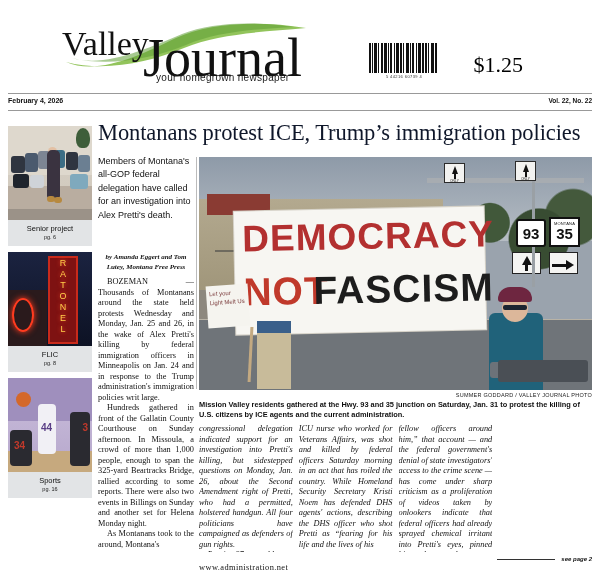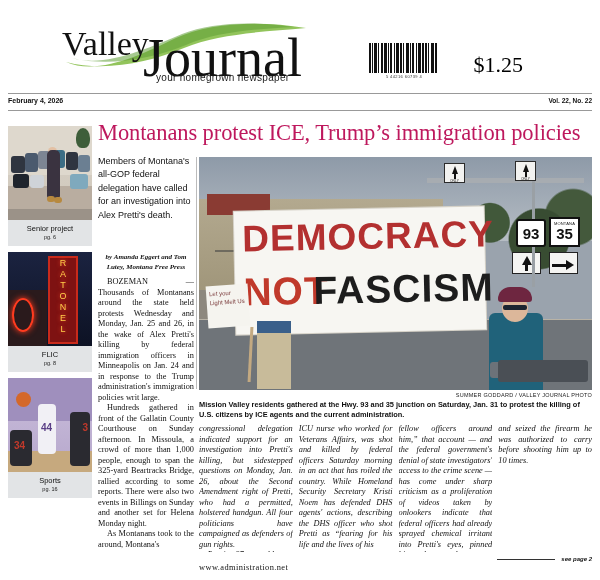--- a/index.html
+++ b/index.html
@@ -97,21 +97,21 @@
   .ph-sports .ball { position:absolute; left:8px; top:14px; width:15px; height:15px; background:#d4682a; border-radius:50%; }
   .ph-sports .p1 { position:absolute; left:30px; top:26px; width:18px; height:50px; background:#f1f0f5; border-radius:4px; }
   .ph-sports .p2 { position:absolute; left:2px; top:52px; width:22px; height:36px; background:#2a2a30; border-radius:4px; }
   .ph-sports .p3 { position:absolute; right:2px; top:34px; width:20px; height:54px; background:#2a2a30; border-radius:4px; }
   .ph-sports .num { position:absolute; color:#c0392b; font-family:"Liberation Sans",sans-serif; font-size:10px; font-weight:bold; }
 
   
   .headline {
     position: absolute; left: 98px; top: 120px; width: 500px;
     font-family: "Liberation Serif", serif;
-    font-size: 22.5px; line-height: 26px; color: #be185d; letter-spacing: -0.1px;
+    font-size: 22.5px; line-height: 26px; color: #0f172a; letter-spacing: -0.1px;
   }
 
   
   .deck {
     position: absolute; left: 98px; top: 155px; width: 96px;
     font-family: "Liberation Sans", sans-serif;
     font-size: 9px; line-height: 13.4px; color: #111;
   }
   .byline {
     position: absolute; left: 98px; top: 253px; width: 96px;
@@ -488,21 +488,20 @@
     <p class="noind">congressional delegation indicated support for an investigation into Pretti's killing, but sidestepped questions on Monday, Jan. 26, about the Second Amendment right of Pretti, who had a permitted, holstered handgun. All four politicians have campaigned as defenders of gun rights.</p>
     <p>Pretti, a 37-year-old</p>
   </div>
   <div class="col">
     <p class="noind">ICU nurse who worked for Veterans Affairs, was shot and killed by federal officers Saturday morning in an act that has roiled the country. While Homeland Security Secretary Kristi Noem has defended DHS agents' actions, describing the DHS officer who shot Pretti as “fearing for his life and the lives of his</p>
   </div>
   <div class="col">
     <p class="noind">fellow officers around him,” that account — and the federal government's denial of state investigators' access to the crime scene — has come under sharp criticism as a proliferation of videos taken by onlookers indicate that federal officers had already sprayed chemical irritant into Pretti's eyes, pinned him to the ground</p>
   </div>
   <div class="col">
-    <p class="noind">and seized the firearm he was authorized to carry before shooting him up to 10 times.</p>
   </div>
 </div>
 
 <div class="seepage">
   <span class="dash"></span><span>see page 2</span>
 </div>
 
 <div class="weburl">www.administration.net</div>
 
 </body></html>

